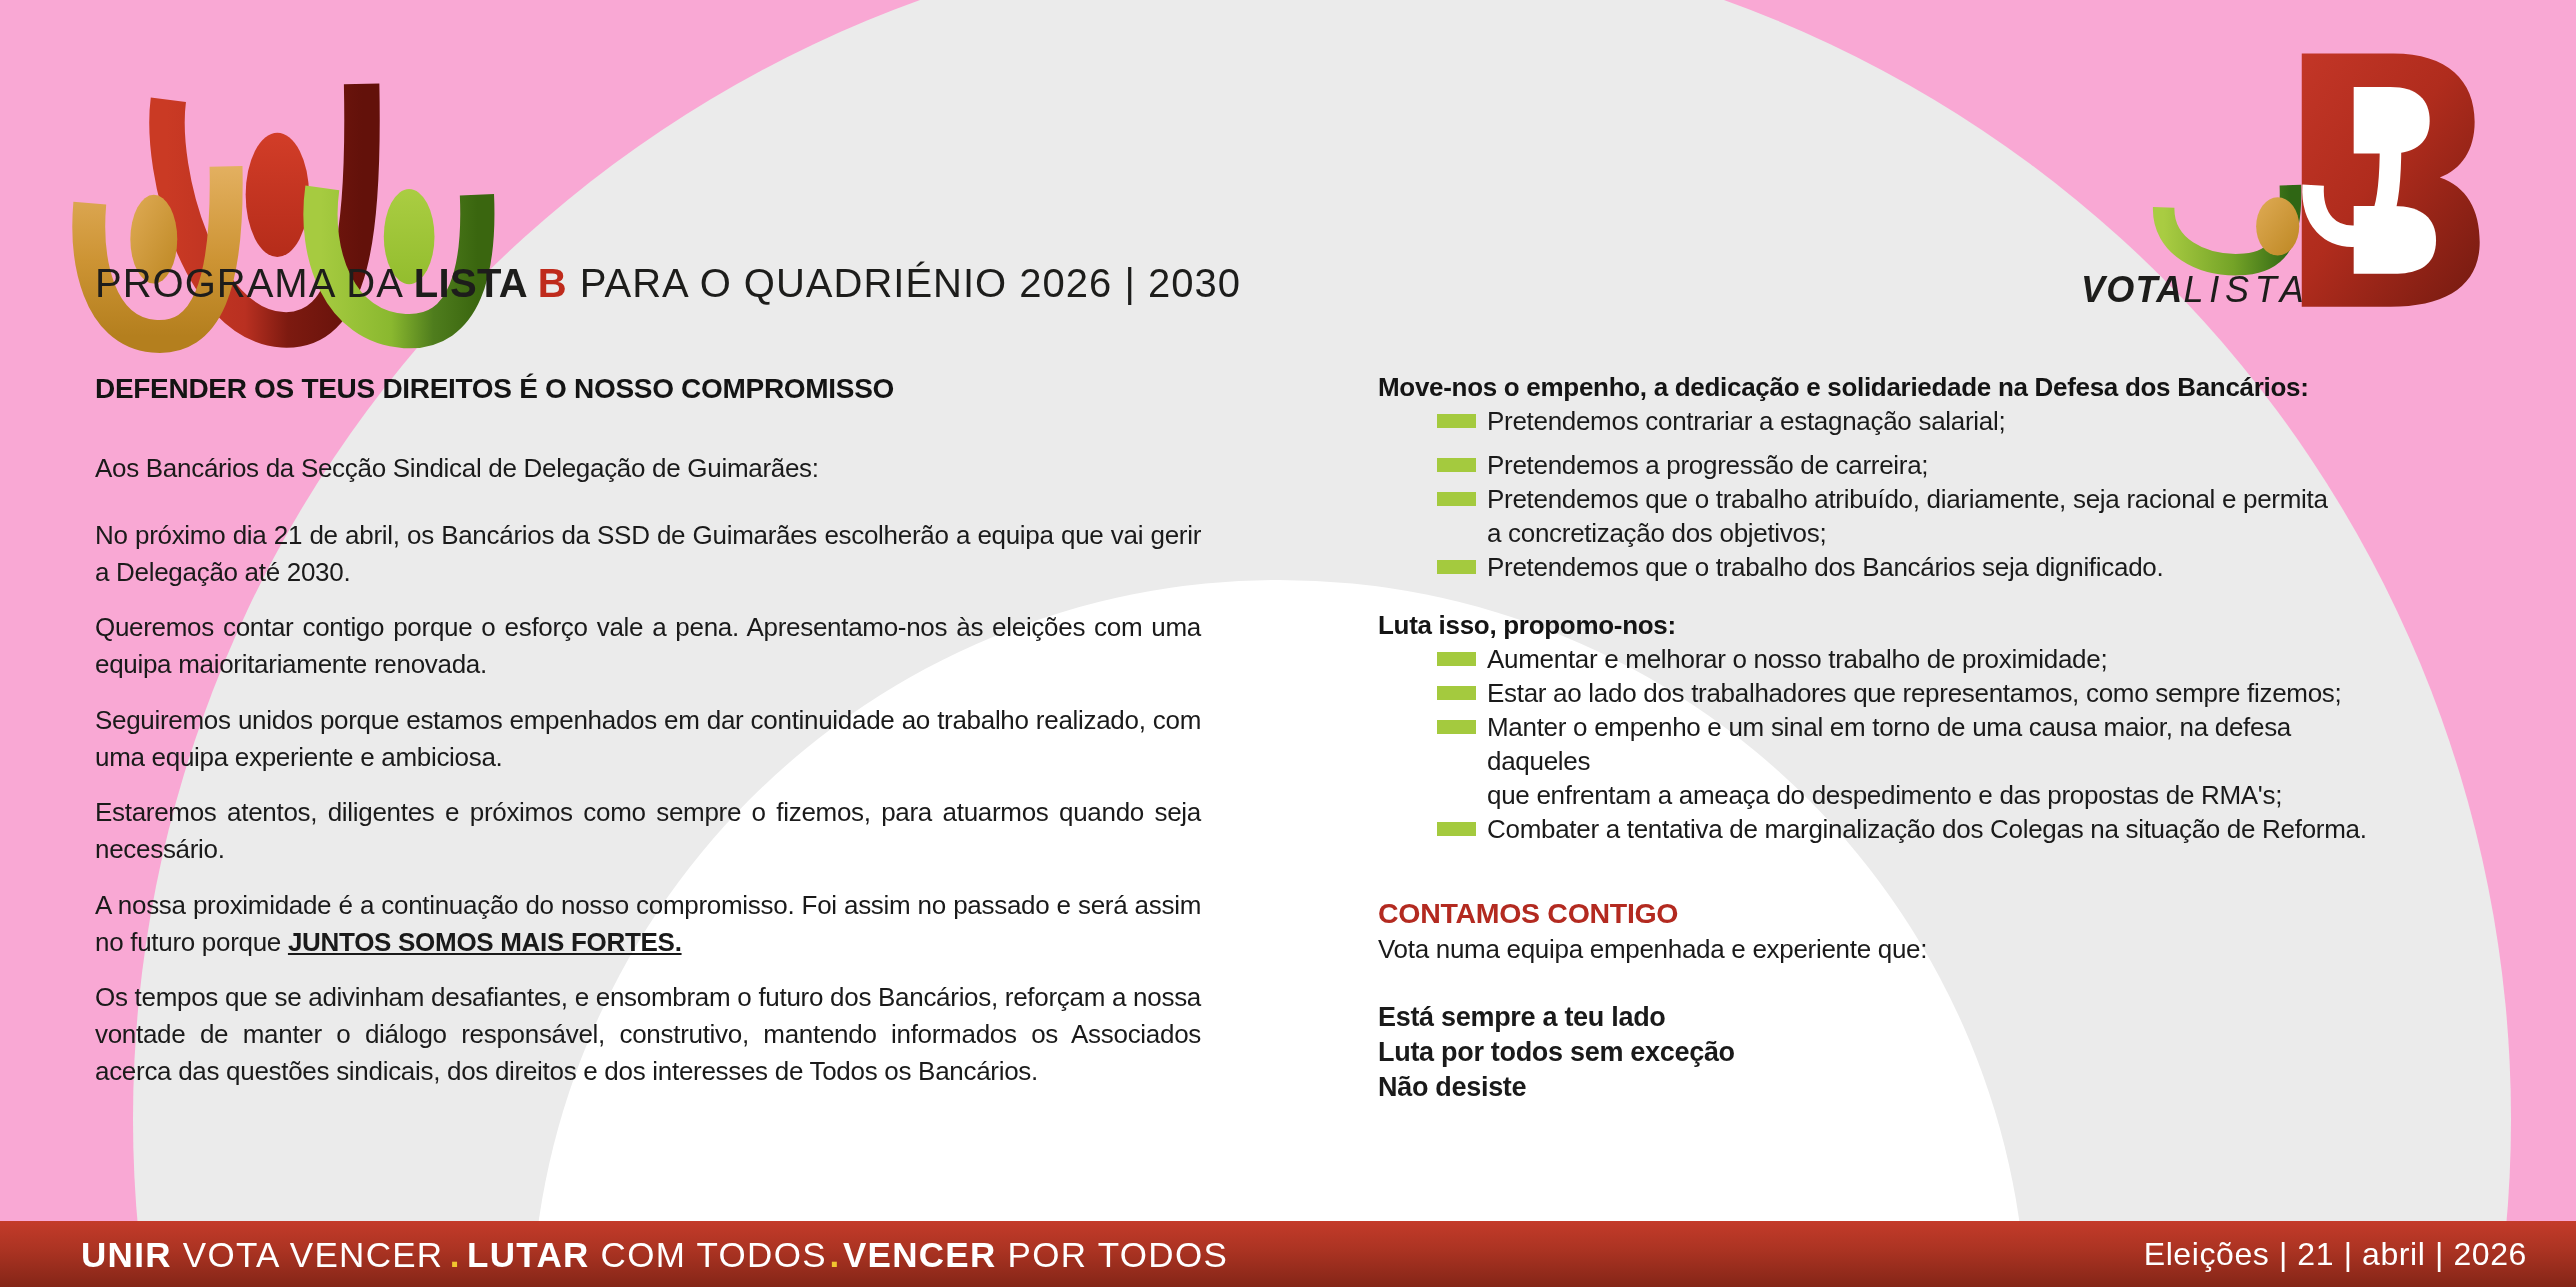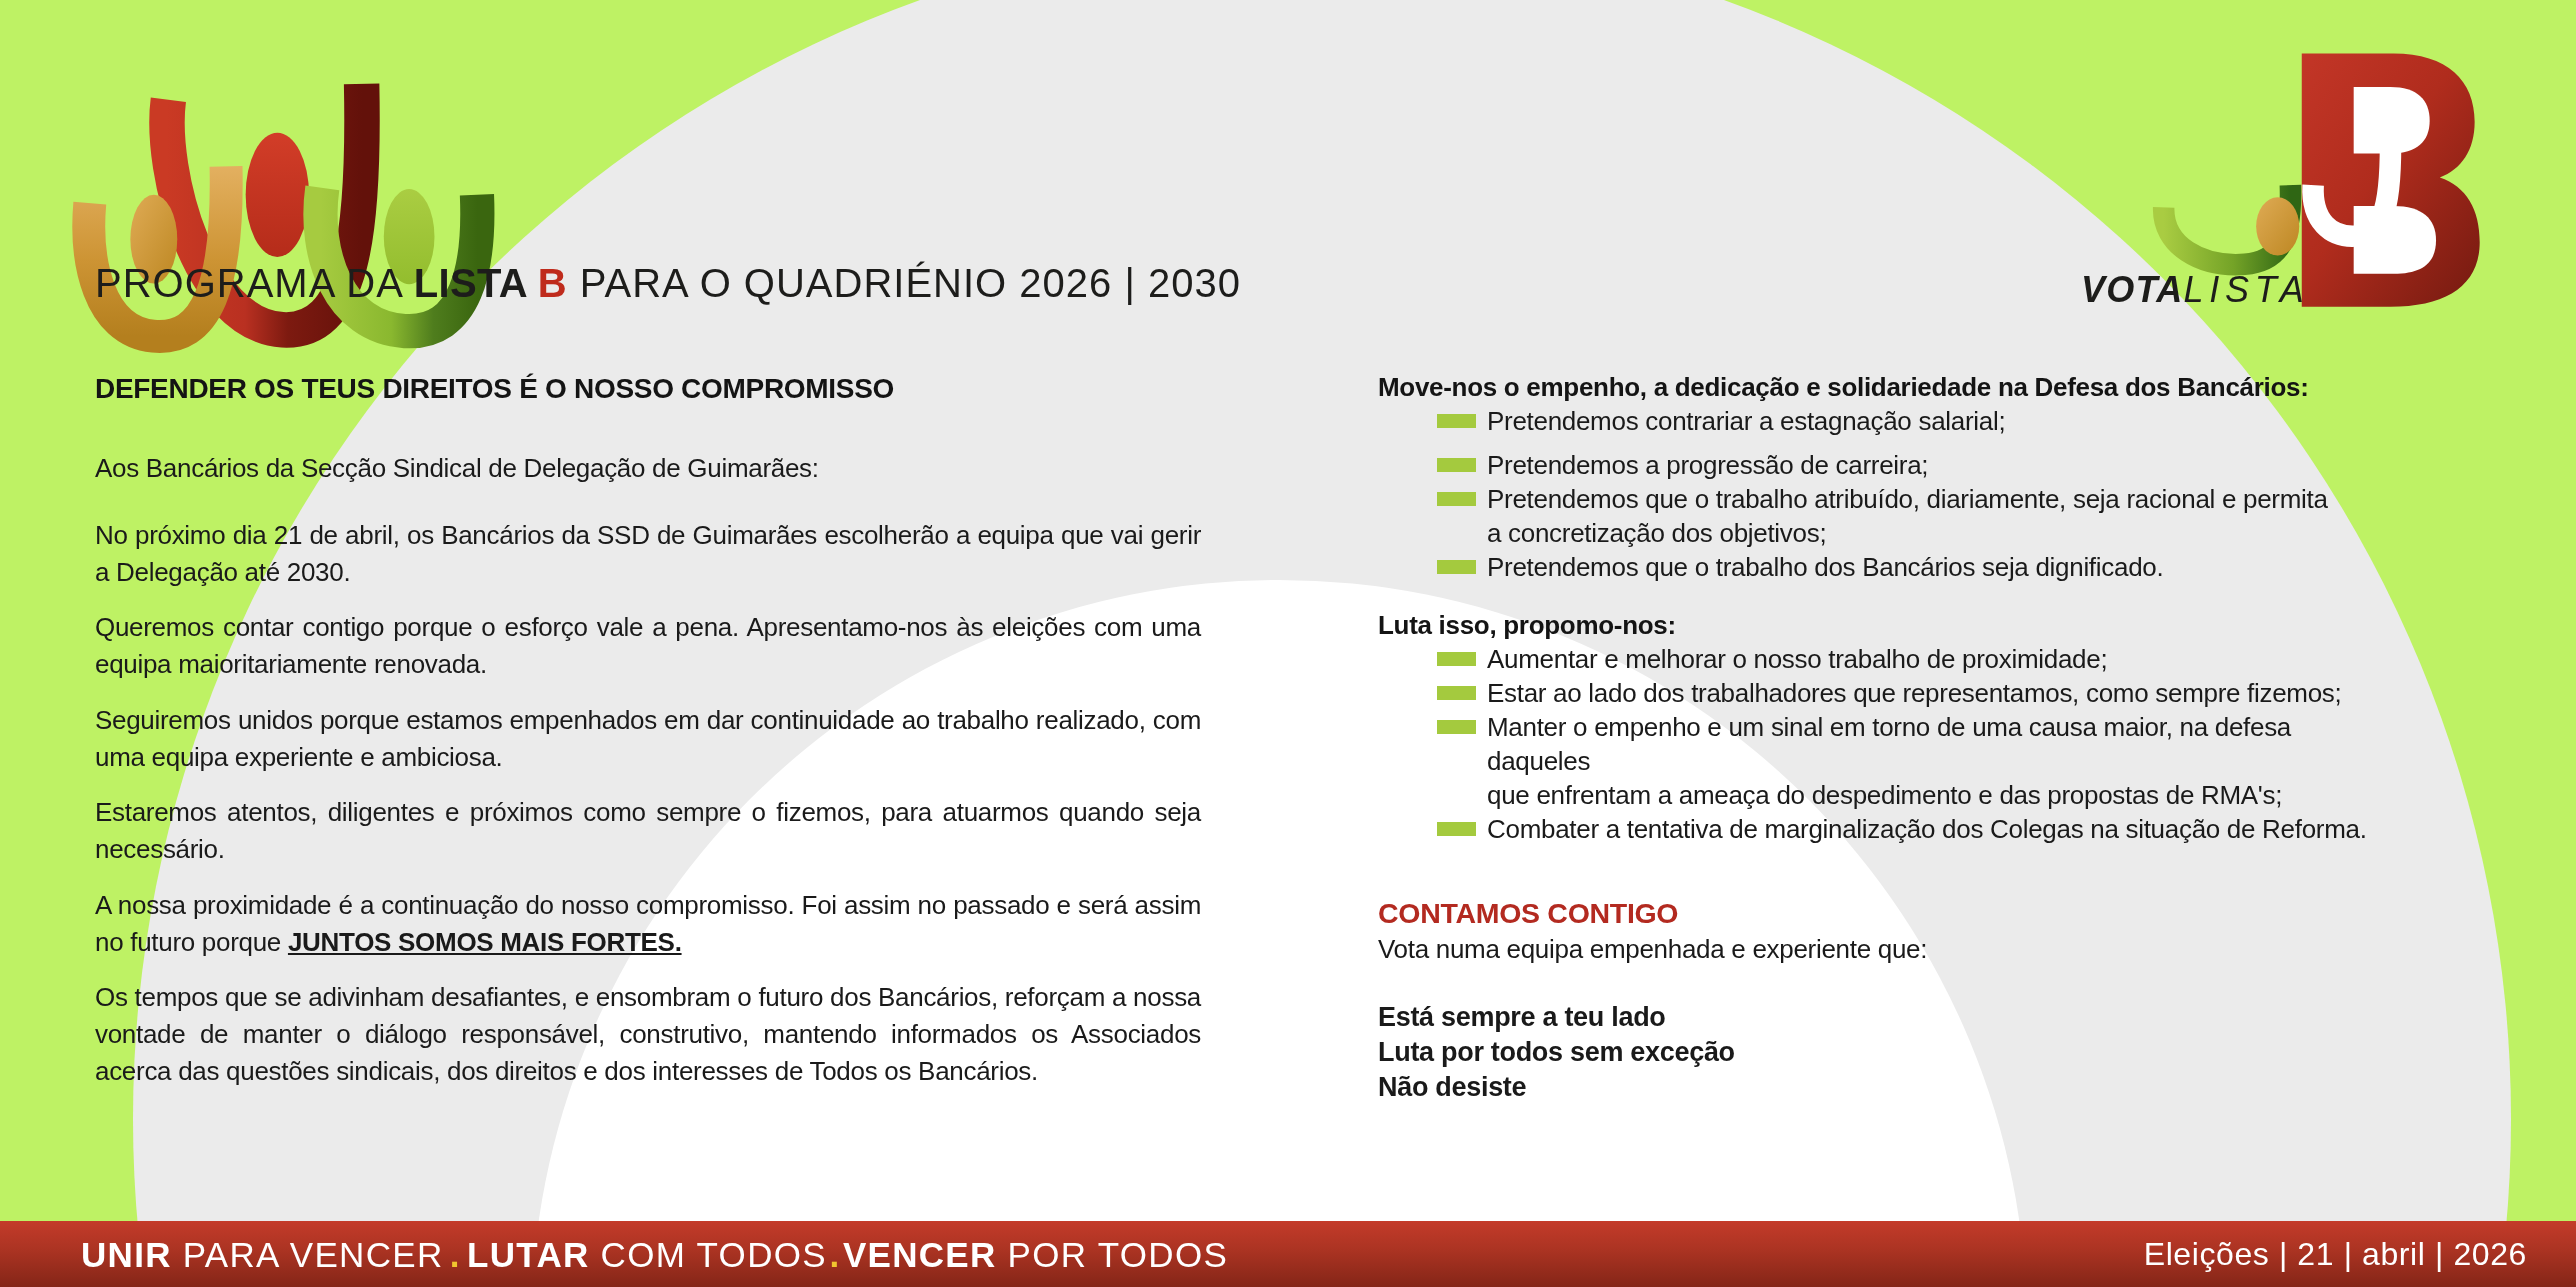--- a/index.html
+++ b/index.html
@@ -1,18 +1,18 @@
 <!DOCTYPE html>
 <html style="font-size:10px"><head>
 <meta charset="utf-8">
 <style>
   html,body{margin:0;padding:0;background:#fff;}
   .page{
     position:relative;width:2576px;height:1288px;overflow:hidden;
-    background:#bef264;font-family:"Liberation Sans",sans-serif;color:#1a1a1a;
+    background:#f9a8d4;font-family:"Liberation Sans",sans-serif;color:#1a1a1a;
   }
   
   .bg-disc{
     position:absolute;left:133px;top:-70px;width:2378px;height:2378px;
     border-radius:50%;background:#ebebeb;
   }
   .bg-arch{
     position:absolute;left:531px;top:580px;width:1496px;height:1496px;
     border-radius:50%;background:#ffffff;
   }
@@ -182,18 +182,18 @@
     <div class="contamos">CONTAMOS CONTIGO</div>
     <div class="vota-intro">Vota numa equipa empenhada e experiente que:</div>
     <div class="qualities">
       <div>Está sempre a teu lado</div>
       <div>Luta por todos sem exceção</div>
       <div>Não desiste</div>
     </div>
   </div>
 
   <div class="footer">
-    <div class="footer-left"><b>UNIR</b><span> PARA VENCER</span><span class="dot">.</span><b>LUTAR</b><span> COM TODOS</span><span class="dot2">.</span><b>VENCER</b><span> POR TODOS</span></div>
+    <div class="footer-left"><b>UNIR</b><span> VOTA VENCER</span><span class="dot">.</span><b>LUTAR</b><span> COM TODOS</span><span class="dot2">.</span><b>VENCER</b><span> POR TODOS</span></div>
     <div class="footer-right">Eleições | 21 | abril | 2026</div>
   </div>
 
 </div>
 
 
 </body></html>

